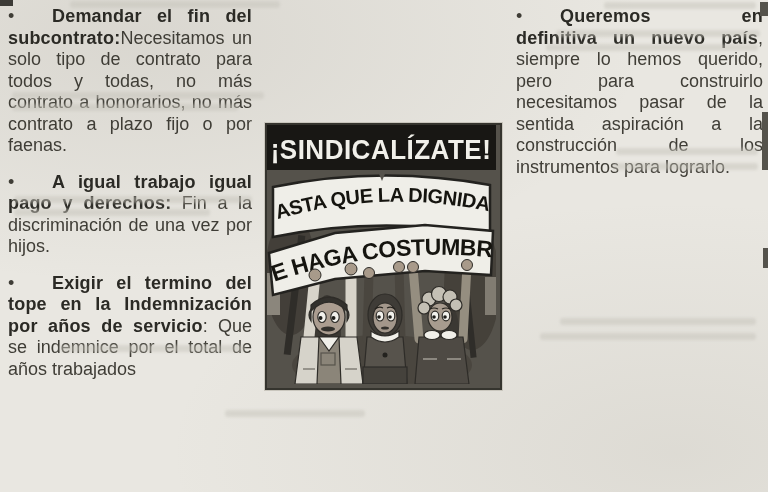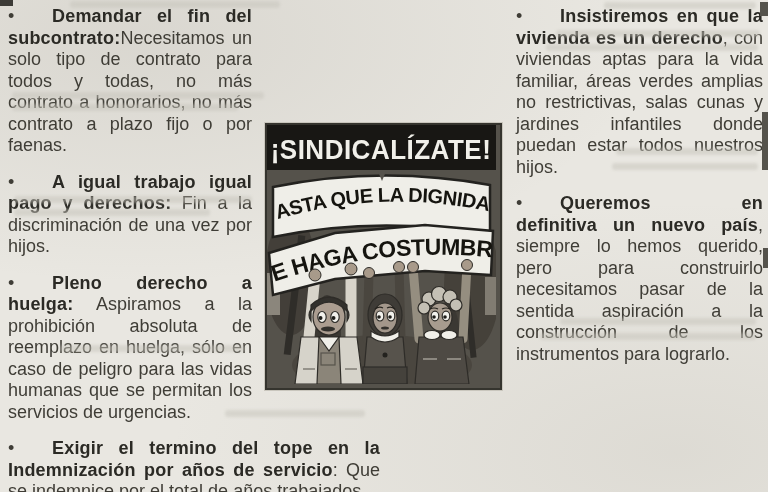--- a/index.html
+++ b/index.html
@@ -37,28 +37,26 @@
 </style>
 </head>
 <body>
 
 <div class="page">
 
   <div class="col col-left">
     <div class="sp-r"></div>
     <p><span class="blt">•</span><b>Demandar el fin del subcontrato:</b><span>Necesitamos un solo tipo de contrato para todos y todas, no más contrato a honorarios, no más contrato a plazo fijo o por faenas.</span></p>
     <p><span class="blt">•</span><b>A igual trabajo igual pago y derechos:</b><span> Fin a la discriminación de una vez por hijos.</span></p>
-    <p><span class="blt">•</span><b>Pleno derecho a huelga:</b><span> Aspiramos a la prohibición absoluta de reemplazo en huelga, sólo en caso de peligro para las vidas humanas que se permitan los servicios de urgencias.</span></p>
     <p><span class="blt">•</span><b>Exigir el termino del tope en la Indemnización por años de servicio</b><span>: Que se indemnice por el total de años trabajados</span></p>
 
   </div>
 
   <div class="col col-right">
     <div class="sp-l"></div>
-    <p><span class="blt">•</span><b>Insistiremos en que la vivienda es un derecho</b><span>, con viviendas aptas para la vida familiar, áreas verdes amplias no restrictivas, salas cunas y jardines infantiles donde puedan estar todos nuestros hijos.</span></p>
     <p><span class="blt">•</span><b>Queremos en definitiva un nuevo país</b><span>, siempre lo hemos querido, pero para construirlo necesitamos pasar de la sentida aspiración a la construcción de los instrumentos para lograrlo.</span></p>
   </div>
 
   <div class="poster">
     <svg width="229" height="259" viewBox="0 0 229 259">
 
       <rect x="0" y="0" width="229" height="259" fill="#55524b"></rect>
       <ellipse cx="24" cy="150" rx="26" ry="60" fill="#433f39"></ellipse>
       <ellipse cx="205" cy="160" rx="28" ry="65" fill="#45413a"></ellipse>
       <ellipse cx="115" cy="240" rx="90" ry="30" fill="#4a463f"></ellipse>

